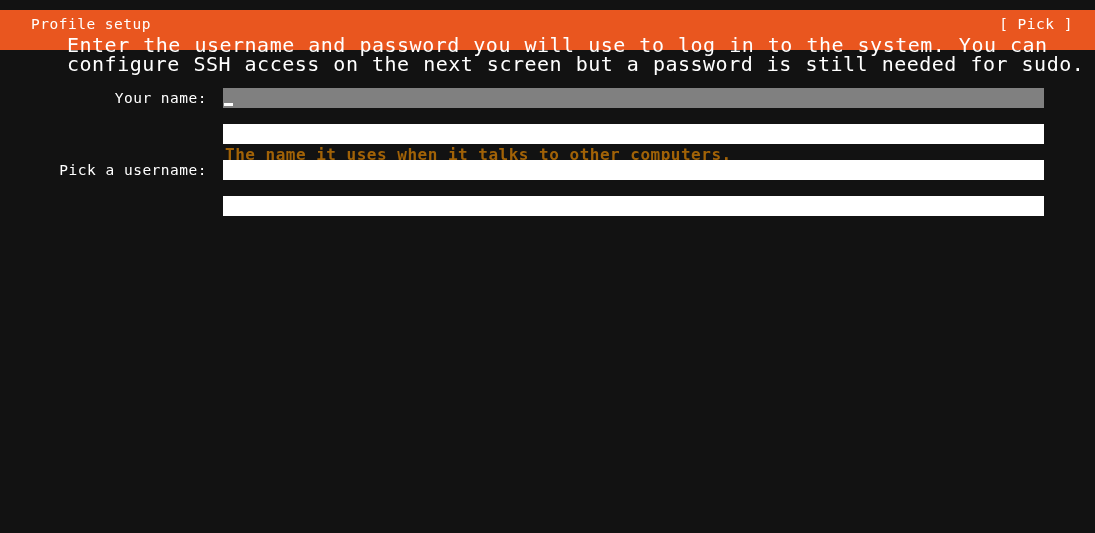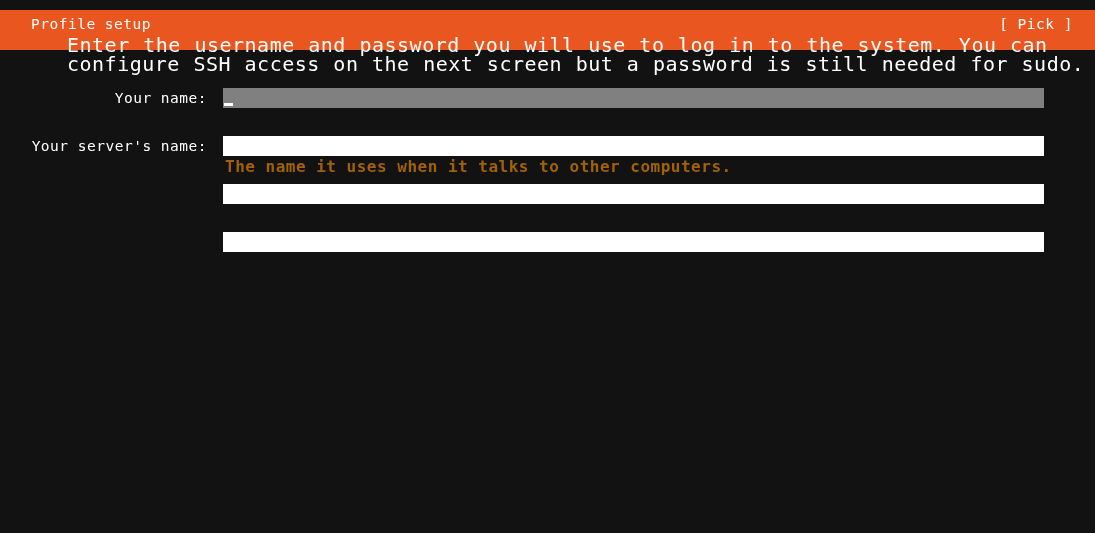--- a/index.html
+++ b/index.html
@@ -60,21 +60,21 @@
 
   
   #form {
     position: absolute;
     left: 0;
     top: 88px;
     width: 1095px;
   }
   .form-row {
     position: relative;
-    height: 48px;
+    height: 36px;
   }
   .field-label {
     position: absolute;
     left: 0;
     width: 207px;
     top: 0;
     text-align: right;
     color: #ffffff;
     font-size: 14.5px;
     line-height: 20px;
@@ -129,26 +129,26 @@
 
   <div id="form">
 
     <div class="form-row">
       <span class="field-label">Your name:</span>
       <input class="field-input focused" type="text" value="" style="">
       <span class="caret"></span>
     </div>
 
     <div class="form-row">
-      <span class="field-label">Your server's name:</span>
       <input class="field-input" type="text" value="" style="">
       <span class="field-help">The name it uses when it talks to other computers.</span>
     </div>
 
     <div class="form-row">
+      <span class="field-label">Pick a username:</span>
       <input class="field-input" type="text" value="" style="">
     </div>
 
 
     <div class="form-row">
       <input class="field-input" type="password" value="" style="">
     </div>
 
   </div>
 

